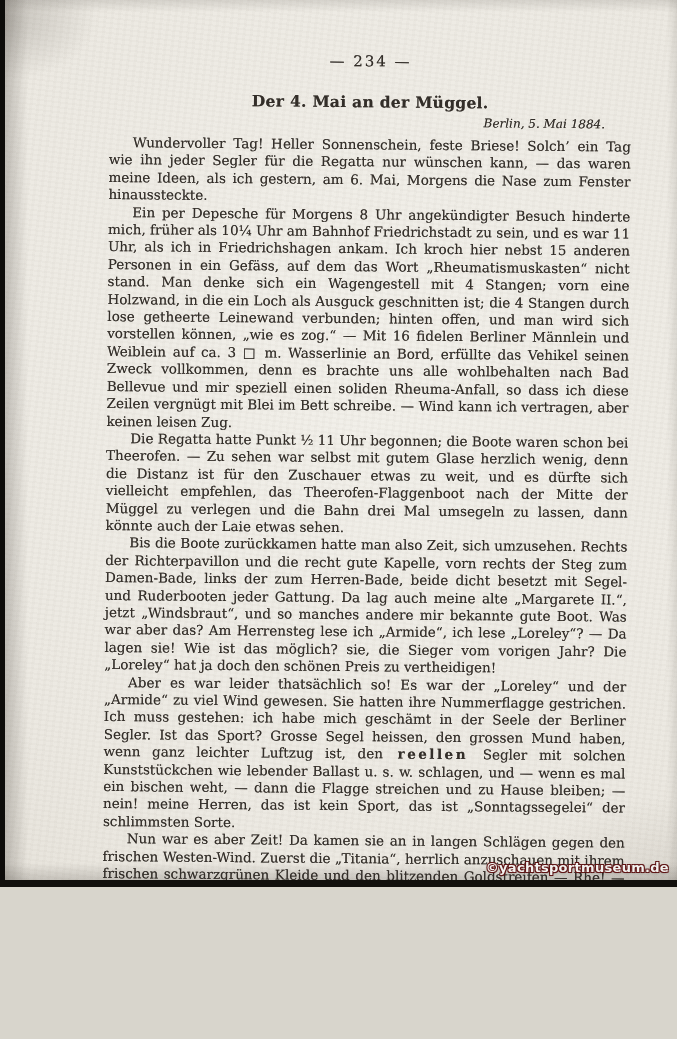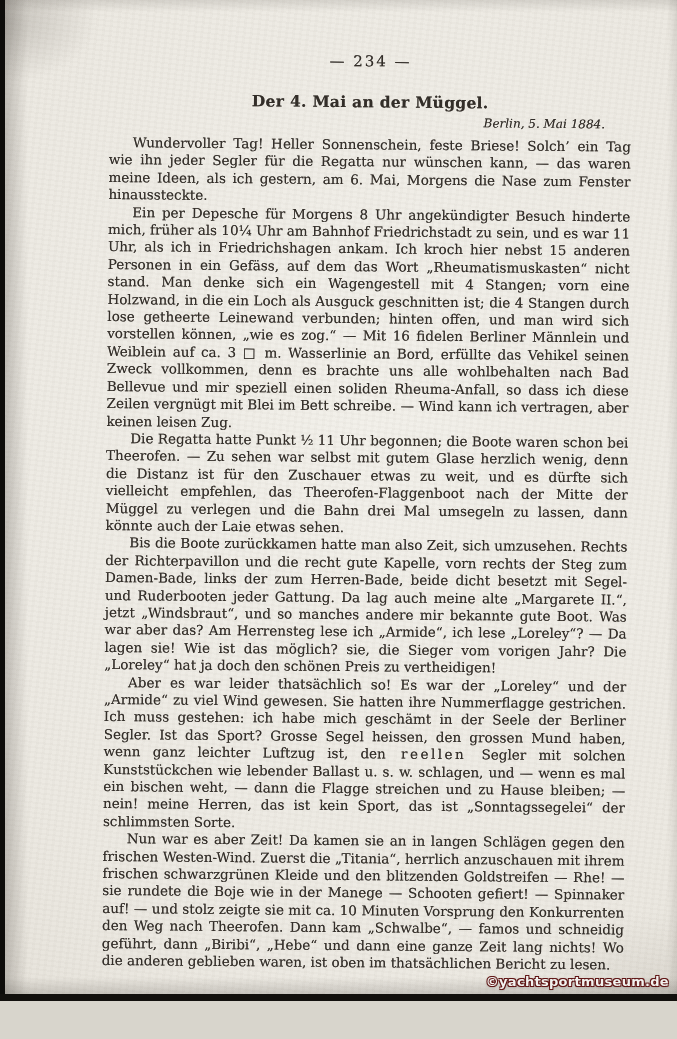--- a/index.html
+++ b/index.html
@@ -7,21 +7,21 @@
     padding: 0;
     width: 677px;
     height: 1039px;
     overflow: hidden;
     background: #d8d5cc;
   }
 
   .scan {
     position: relative;
     width: 677px;
-    height: 1001px;
+    height: 887px;
     overflow: hidden;
     background:
       radial-gradient(140px 90px at 0% 2%, rgba(60,55,50,0.22), rgba(60,55,50,0) 70%),
       radial-gradient(220px 130px at 100% 100%, rgba(80,70,60,0.10), rgba(80,70,60,0) 70%),
       linear-gradient(90deg, rgba(40,35,30,0.28) 0px, rgba(40,35,30,0) 28px),
       linear-gradient(0deg, rgba(40,35,30,0.25) 0px, rgba(40,35,30,0) 24px),
       linear-gradient(180deg, rgba(40,35,30,0.12) 0px, rgba(40,35,30,0) 12px),
       linear-gradient(270deg, rgba(40,35,30,0.10) 0px, rgba(40,35,30,0) 10px),
       radial-gradient(120% 100% at 55% 42%, var(--paper, #f2f0ea) 0%, #ece9e2 55%, #dfdbd2 100%);
   }
@@ -98,20 +98,21 @@
   }
 
   .para {
     margin: 0;
     text-indent: 24px;
   }
 
   .spaced {
     letter-spacing: 2.5px;
     margin: 0 3px;
+    font-weight: bold;
   }
 
   .watermark {
     position: absolute;
     right: 8px;
     bottom: 12px;
     z-index: 4;
     font-family: "DejaVu Sans", "Liberation Sans", sans-serif;
     font-weight: bold;
     font-size: 13px;

